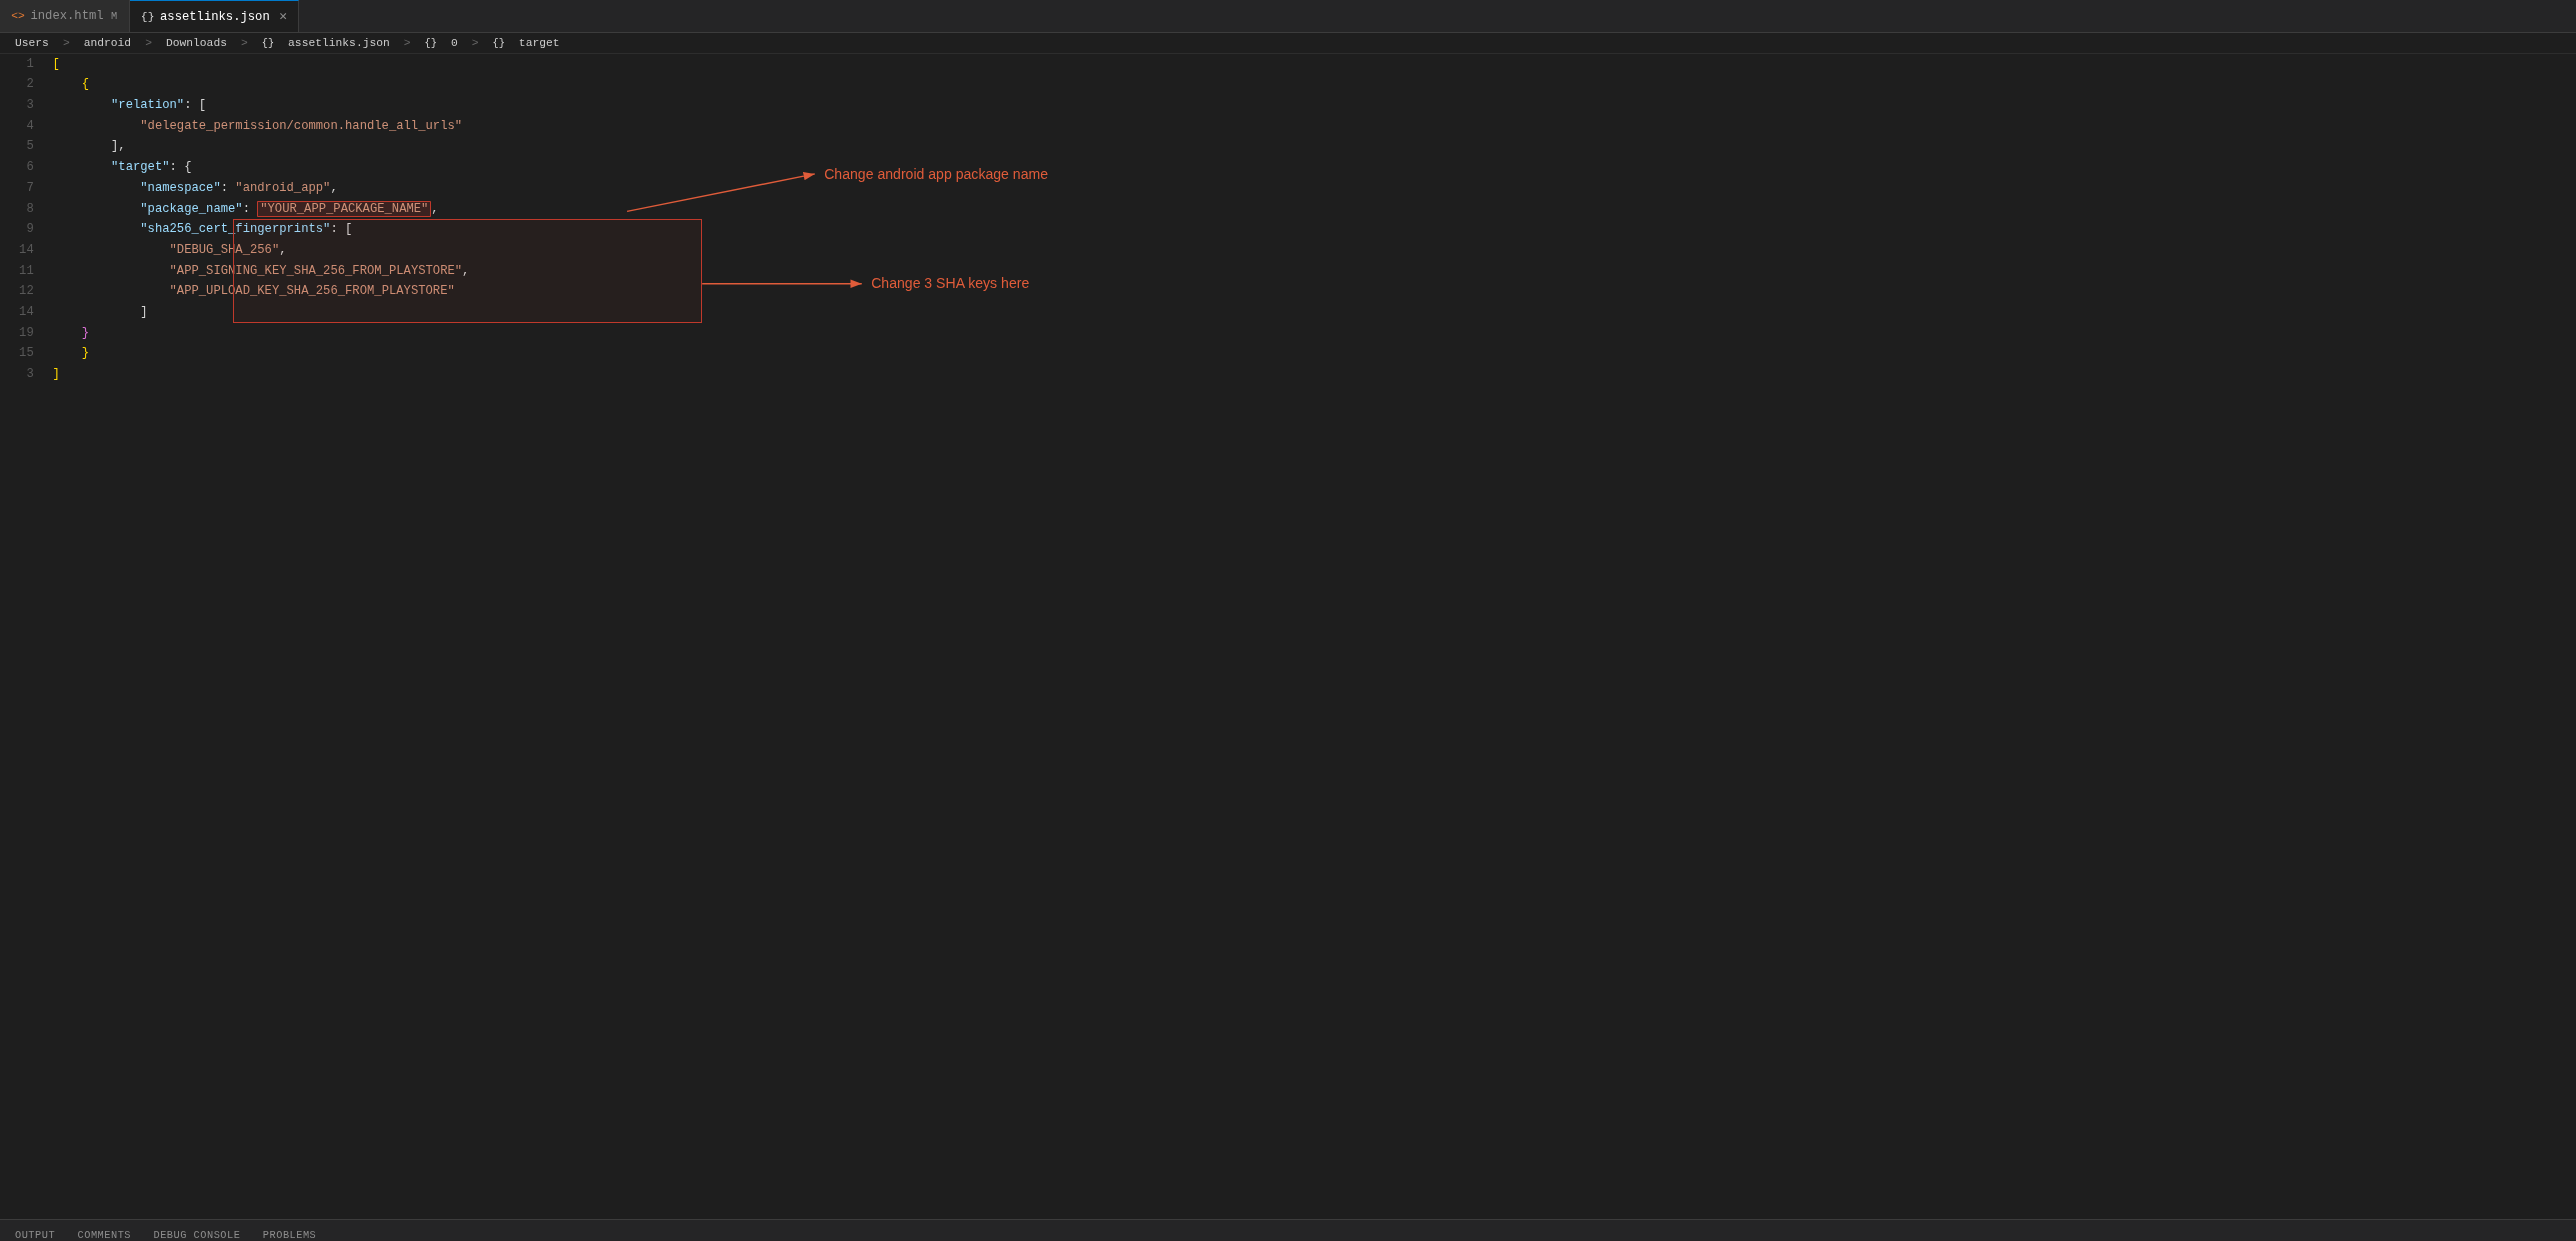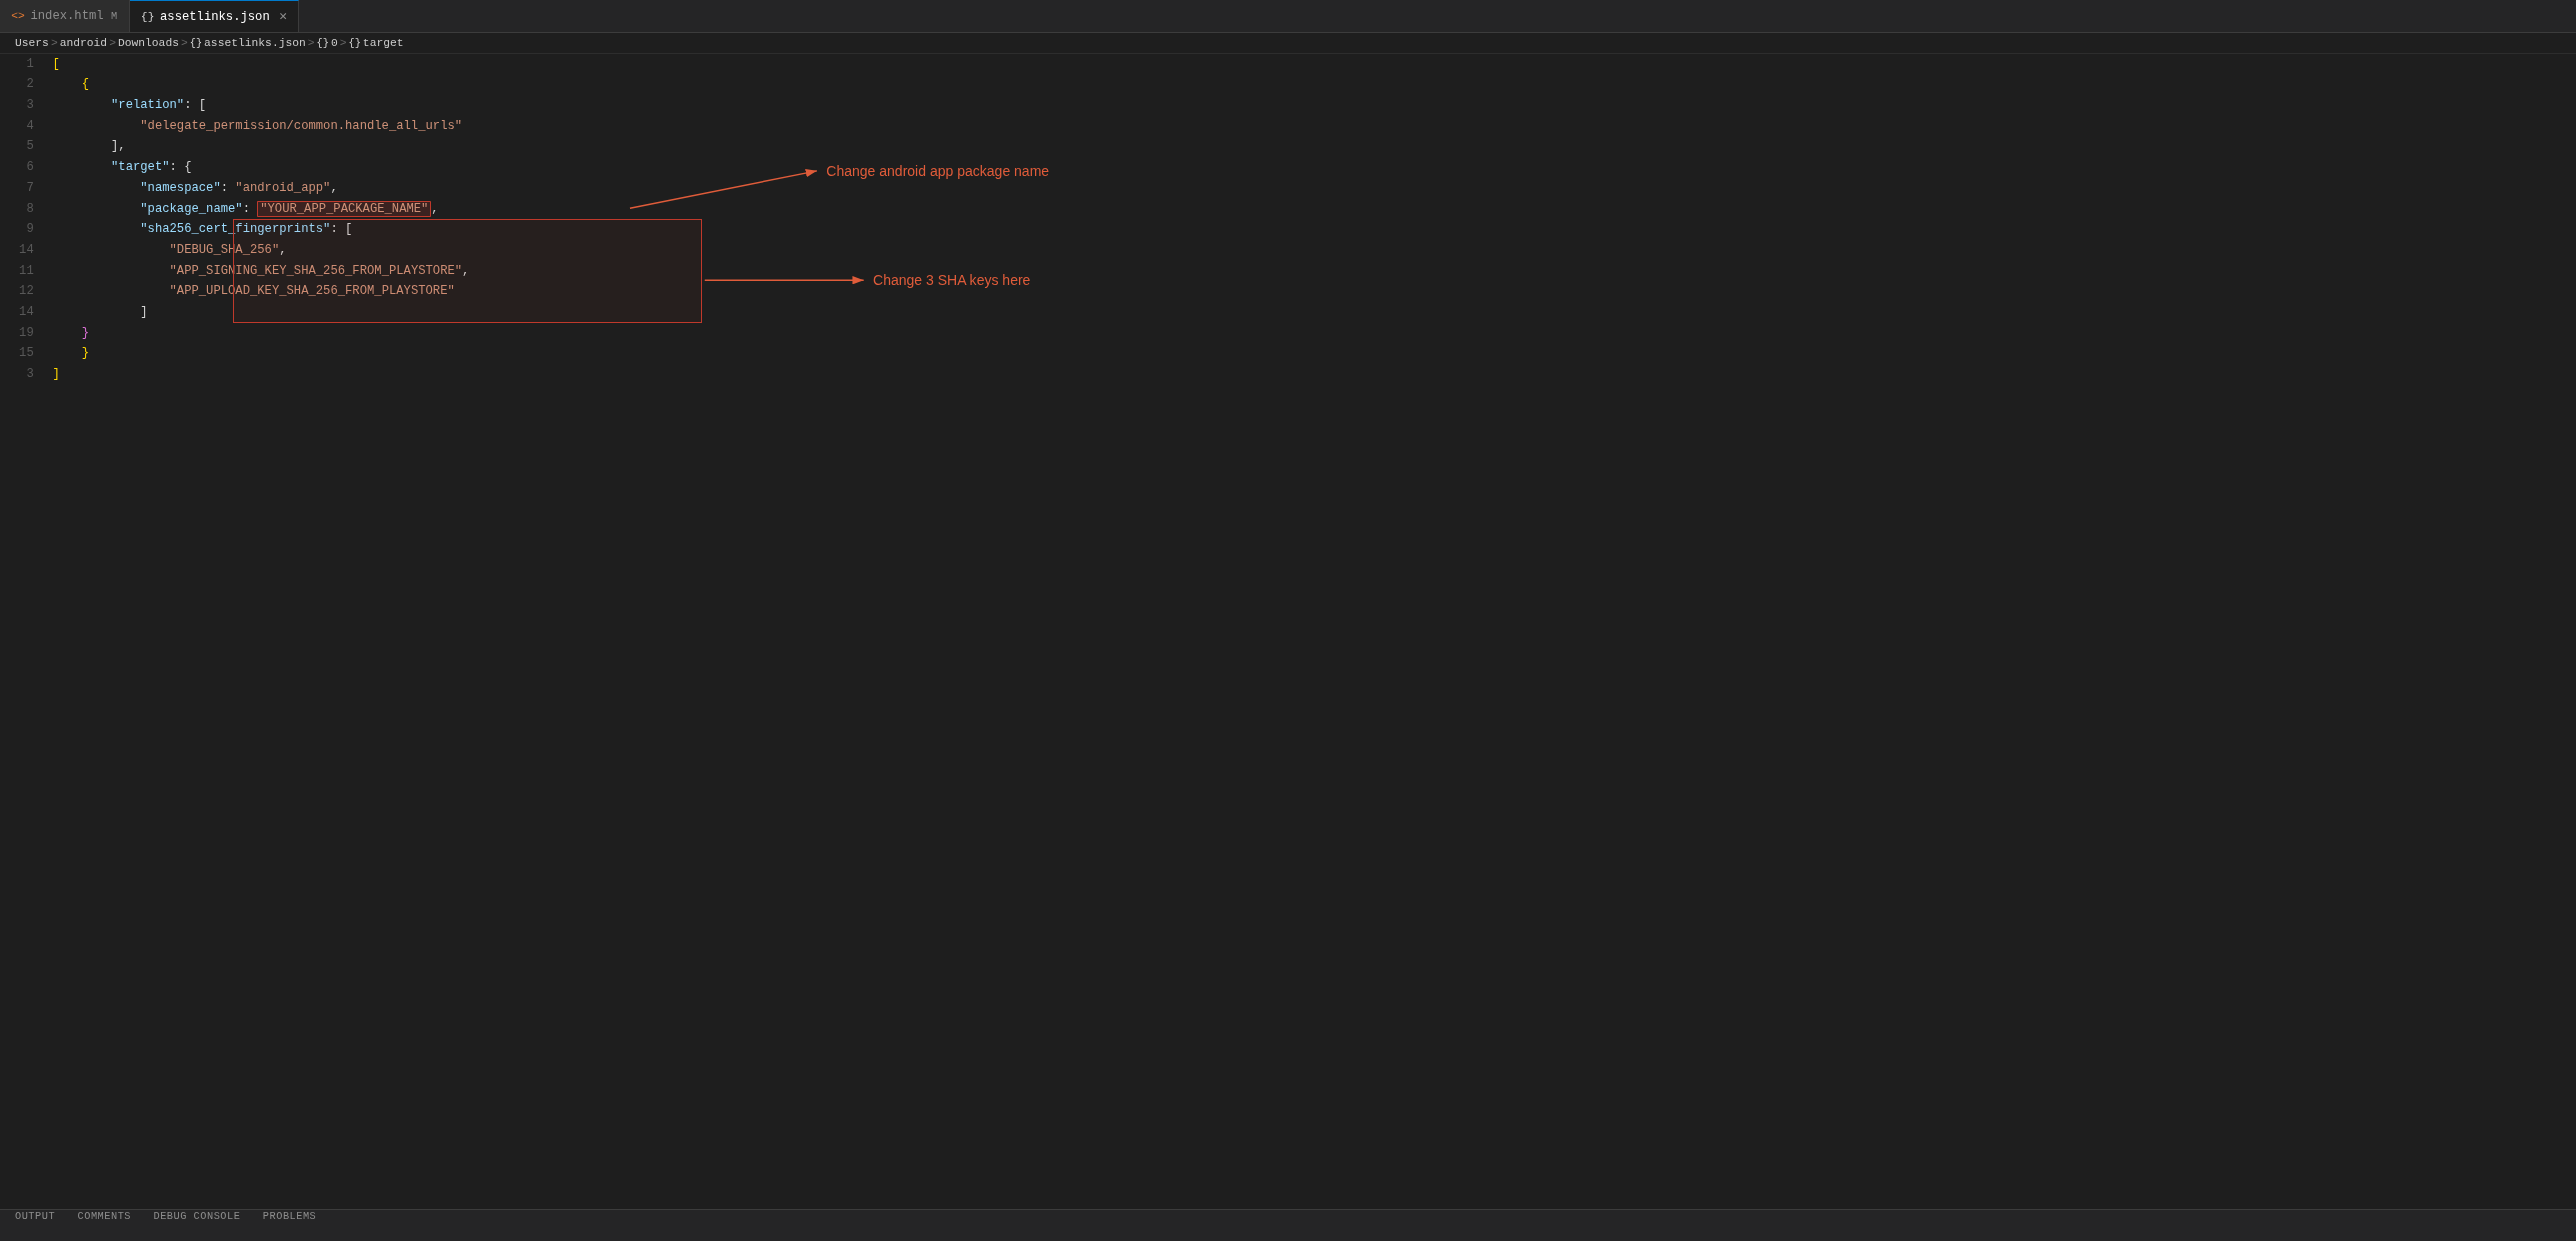--- a/index.html
+++ b/index.html
@@ -69,21 +69,21 @@
 
     
     .breadcrumb {
       display: flex;
       align-items: flex-end;
       padding: 3.8px 15px;
       font-size: 11.3px;
       color: #cccccc;
       background: #1e1e1e;
       border-bottom: 0.9px solid #2d2d2d;
-      gap: 2px;
+      gap: 14px;
       flex-shrink: 0;
     }
 
     .breadcrumb-sep {
       color: #666;
     }
 
     .breadcrumb-icon {
       color: #d4d4d4;
       font-size: 10.3px;
@@ -142,22 +142,22 @@
       width: 100%;
       height: 100%;
       pointer-events: none;
     }
 
     
     .bottom-bar {
       display: flex;
       background: #252526;
       border-top: 0.9px solid #3c3c3c;
-      height: 32px;
-      align-items: flex-start;
+      height: 22px;
+      align-items: flex-end;
       padding: 0 15px;
       gap: 22.5px;
       flex-shrink: 0;
     }
 
     .bottom-tab {
       font-size: 10.3px;
       color: #8d8d8d;
       text-transform: uppercase;
       letter-spacing: 0.5px;

